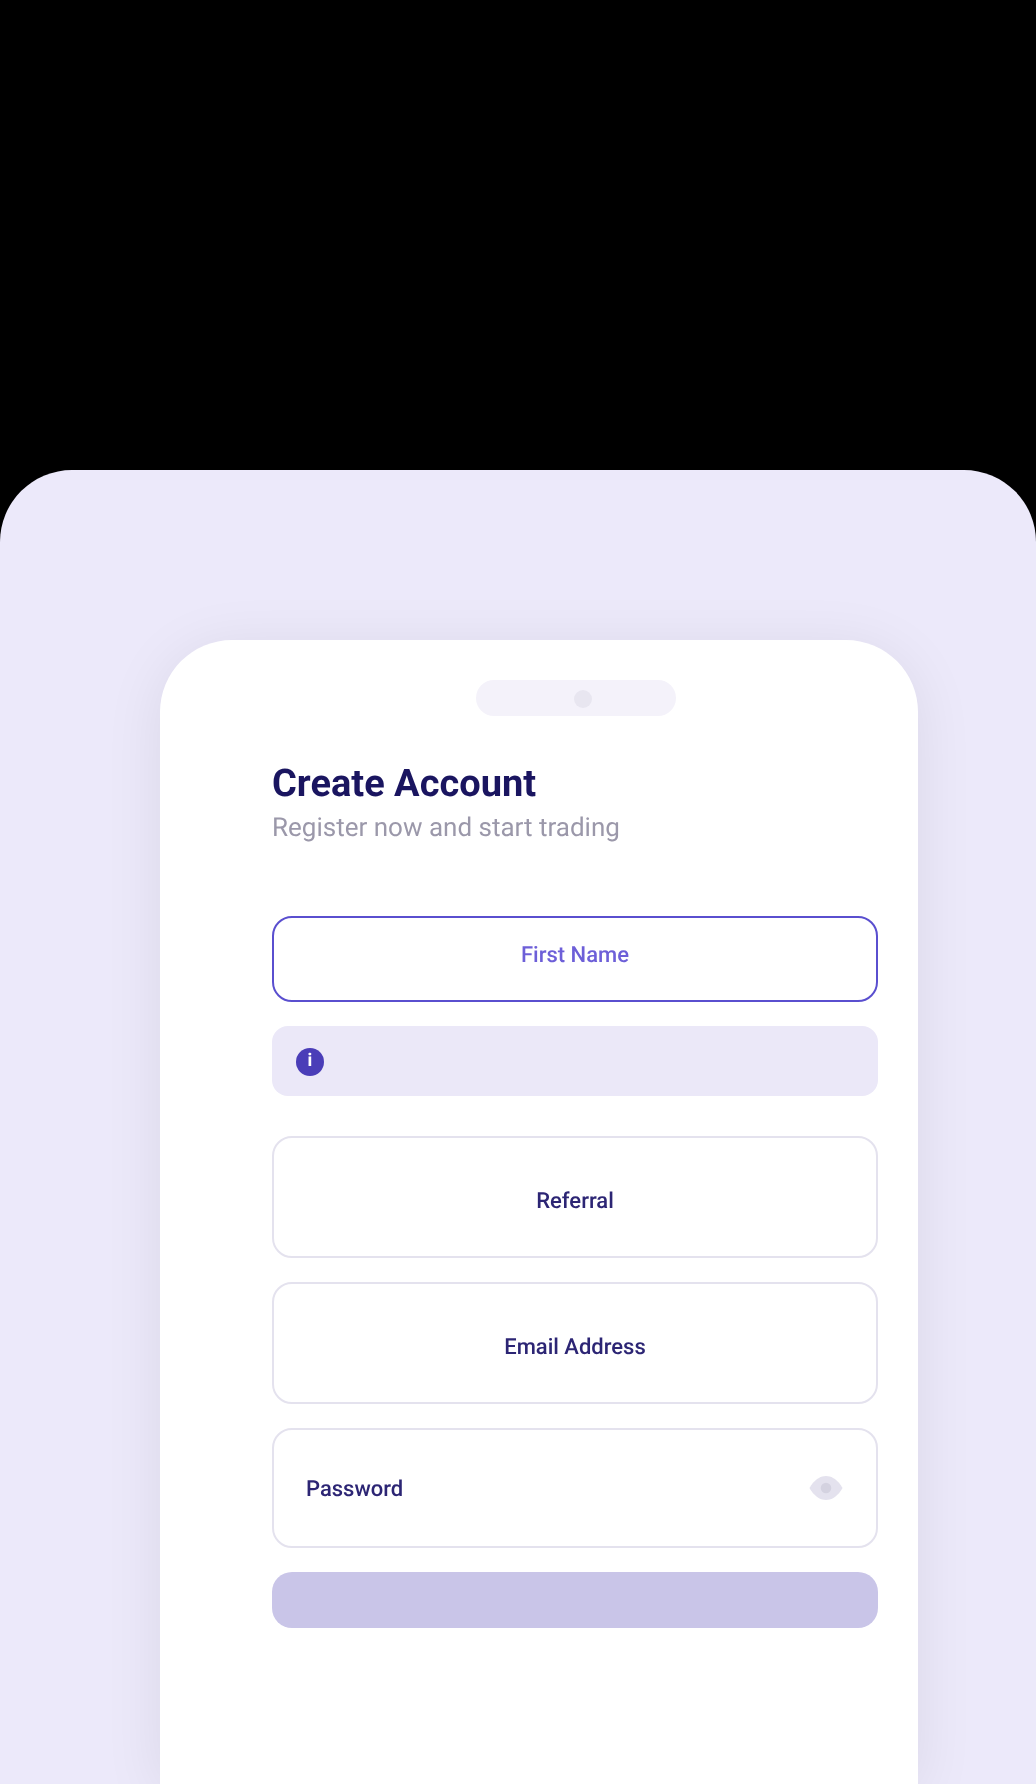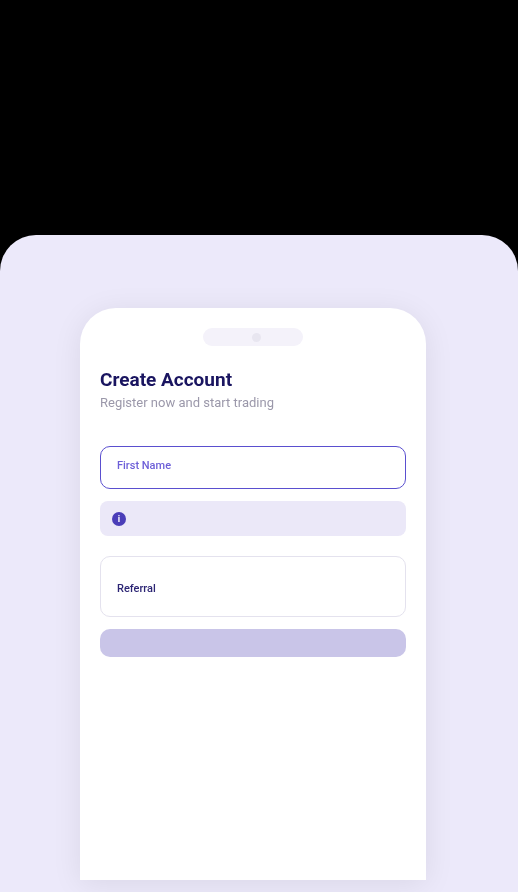--- a/index.html
+++ b/index.html
@@ -18,28 +18,29 @@
       position: absolute;
       top: 235px;
       left: 0;
       width: 518px;
       height: 657px;
       background: #ece9fa;
       border-radius: 36px 36px 0 0;
     }
     .phone-frame {
       position: absolute;
-      top: 308px;
+      top: 320px;
       left: 80px;
-      width: 346px;
+      width: 379px;
       height: 572px;
       background: #ffffff;
       border-radius: 36px 36px 0 0;
       box-shadow: 0 4px 30px rgba(0,0,0,0.08);
       overflow: hidden;
+      padding-left: 36px;
     }
     .notch-area {
       display: flex;
       justify-content: center;
       padding-top: 20px;
     }
     .notch {
       width: 100px;
       height: 18px;
       background: #f4f2fa;
@@ -70,20 +71,21 @@
       color: #9b98aa;
       font-size: 13px;
       margin-bottom: 36px;
     }
     .input-container {
       border: 1px solid #e4e2ee;
       border-radius: 10px;
       padding: 12px 16px;
       margin-bottom: 12px;
       background: #fff;
+      text-align: center;
     }
     .input-container.focused {
       border: 1.5px solid #5a4fcf;
     }
     .input-label {
       font-size: 11px;
       color: #2c2574;
       font-weight: 500;
     }
     .input-label-focused {
@@ -188,18 +190,30 @@
     <div class="info-banner">
       <div class="info-icon">i</div>
     </div>
 
     <div class="row">
       <div class="input-container tall">
         <span class="input-label">Referral</span>
       </div>
     </div>
 
-
-
+    <div class="input-container tall">
+      <span class="input-label">Email Address</span>
+    </div>
+
+
+    <div class="input-container tall password-container">
+      <span class="input-label">Password</span>
+      <span class="eye-icon">
+        <svg viewBox="0 0 24 16" fill="none">
+          <path d="M12 0C5 0 1 8 1 8s4 8 11 8 11-8 11-8-4-8-11-8z" fill="#e4e2ee"></path>
+          <circle cx="12" cy="8" r="3.5" fill="#d4d2e0"></circle>
+        </svg>
+      </span>
+    </div>
 
     <div class="submit-button"></div>
   </div>
 </div>
 
 </body></html>

